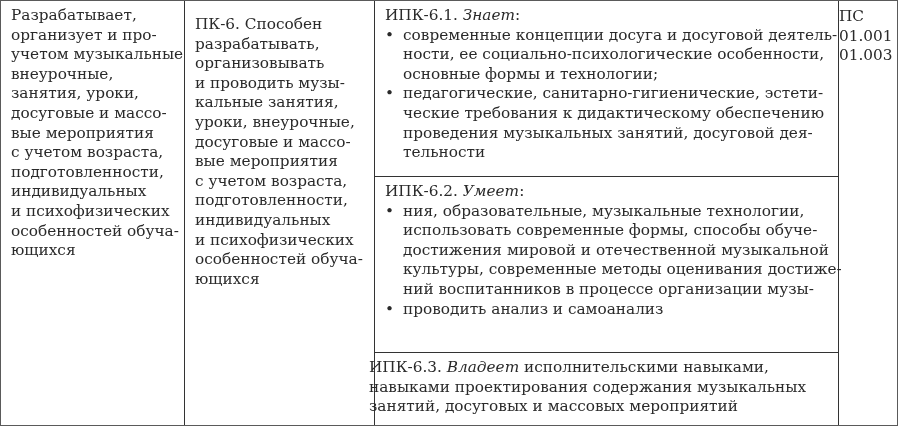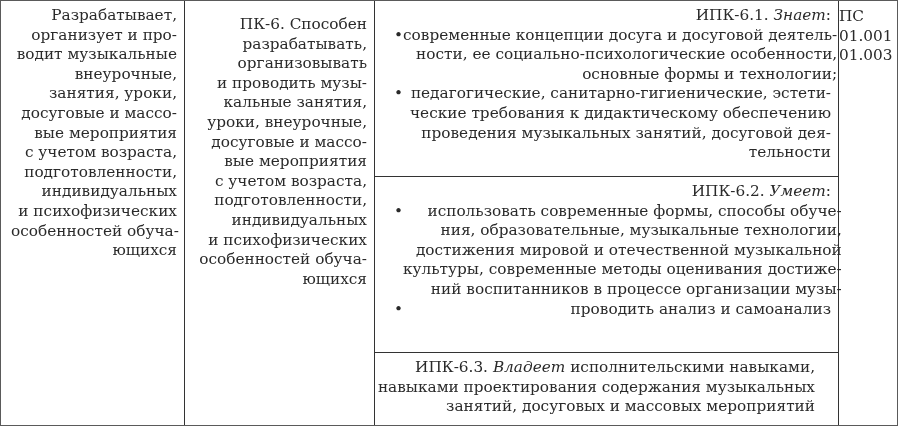--- a/index.html
+++ b/index.html
@@ -1,21 +1,21 @@
 <!DOCTYPE html>
 <html><head>
 <meta charset="utf-8">
 <style>
   html, body { margin: 0; padding: 0; background: #ffffff; }
   body { width: 900px; height: 429px; overflow: hidden; position: relative;
          font-family: "DejaVu Serif", "Liberation Serif", serif; color: #2a2a2a; }
   .table { position: absolute; left: 0; top: 0; width: 898px; height: 426px;
            border: 1.5px solid #5a5a5a; box-sizing: border-box; }
   .cell { position: absolute; box-sizing: border-box; padding: 5px 8px 0 10px;
-          font-size: 15.3px; line-height: 19.6px; text-align: right; }
+          font-size: 15.3px; line-height: 19.6px; }
   .vline { position: absolute; top: 0; bottom: 0; width: 1px; background: #333; }
   .hline { position: absolute; height: 1px; background: #333; }
   .c1 { left: 0; top: 0; width: 184px; height: 100%; }
   .c2 { left: 184px; top: 0; width: 190px; height: 100%; margin-top: 9px; }
   .c3a { left: 374px; top: 0; width: 464px; height: 176px; }
   .c3b { left: 374px; top: 176px; width: 464px; height: 176px; }
   .c3c { left: 358px; top: 352px; width: 464px; height: 74px; }
   .c4 { left: 838px; top: 0; width: 60px; text-align: left; padding: 6px 0 0 0; }
   .line { display: block; white-space: nowrap; }
   .bullet { display: flex; }
@@ -29,21 +29,21 @@
 <div class="table">
   <div class="vline" style="left:183px"></div>
   <div class="vline" style="left:373px"></div>
   <div class="vline" style="left:837px"></div>
   <div class="hline" style="left:374px; width:464px; top:175px"></div>
   <div class="hline" style="left:374px; width:464px; top:351px"></div>
 
   <div class="cell c1">
     <span class="line">Разрабатывает,</span>
     <span class="line">организует и про-</span>
-    <span class="line">водит музыкальные</span>
+    <span class="line">учетом музыкальные</span>
     <span class="line">внеурочные,</span>
     <span class="line">занятия, уроки,</span>
     <span class="line">досуговые и массо-</span>
     <span class="line">вые мероприятия</span>
     <span class="line">с учетом возраста,</span>
     <span class="line">подготовленности,</span>
     <span class="line">индивидуальных</span>
     <span class="line">и психофизических</span>
     <span class="line">особенностей обуча-</span>
     <span class="line">ющихся</span>
@@ -85,22 +85,22 @@
         <span class="line">тельности</span>
       </span>
     </div>
   </div>
 
   <div class="cell c3b">
     <span class="line"><span>ИПК-6.2.</span> <em>Умеет</em><span>:</span></span>
     <div class="bullet">
       <span class="dot">•</span>
       <span class="txt">
+        <span class="line">ния, образовательные, музыкальные технологии,</span>
         <span class="line">использовать современные формы, способы обуче-</span>
-        <span class="line">ния, образовательные, музыкальные технологии,</span>
         <span class="line">достижения мировой и отечественной музыкальной</span>
         <span class="line">культуры, современные методы оценивания достиже-</span>
         <span class="line">ний воспитанников в процессе организации музы-</span>
       </span>
     </div>
     <div class="bullet">
       <span class="dot">•</span>
       <span class="txt">
         <span class="line">проводить анализ и самоанализ</span>
       </span>

